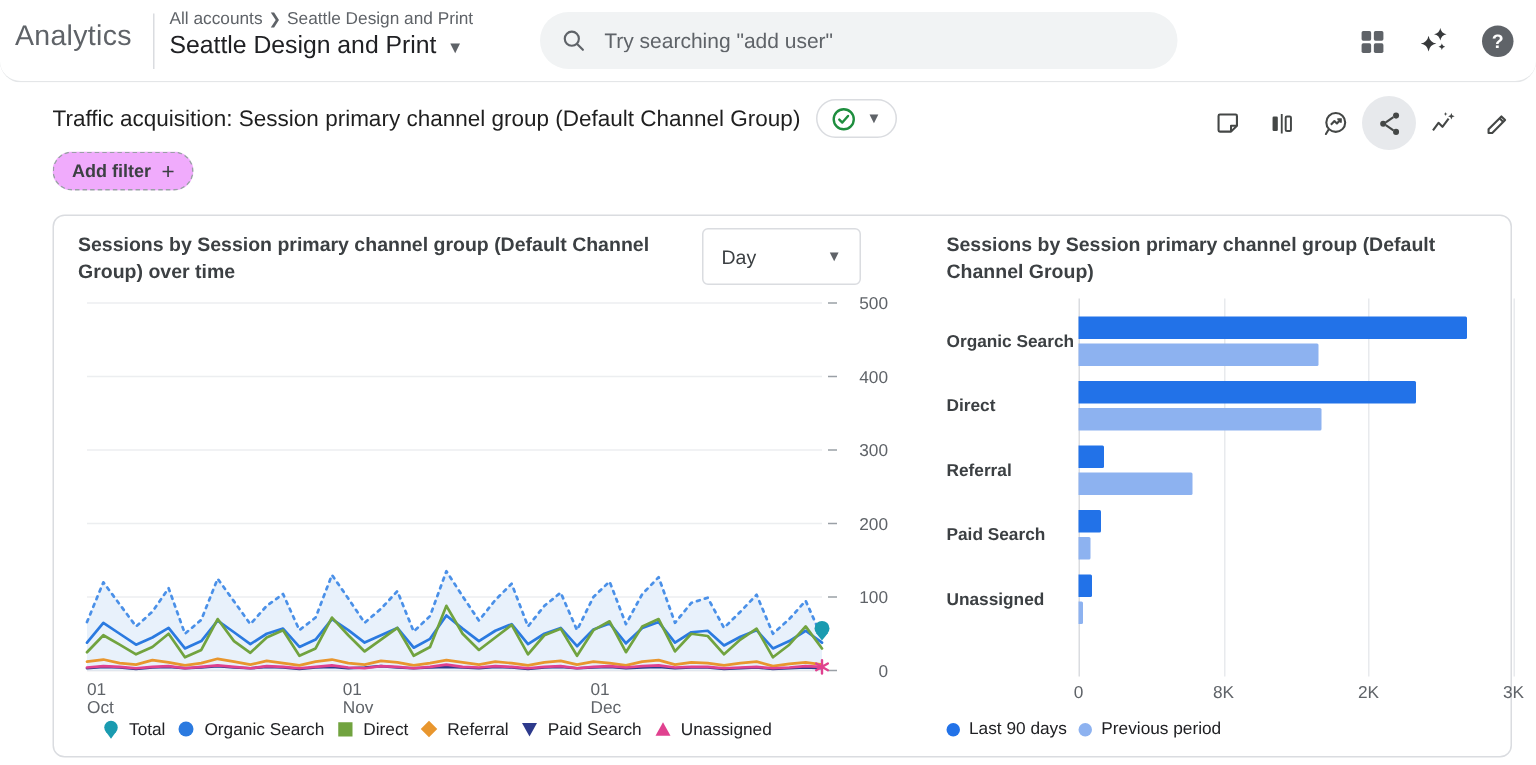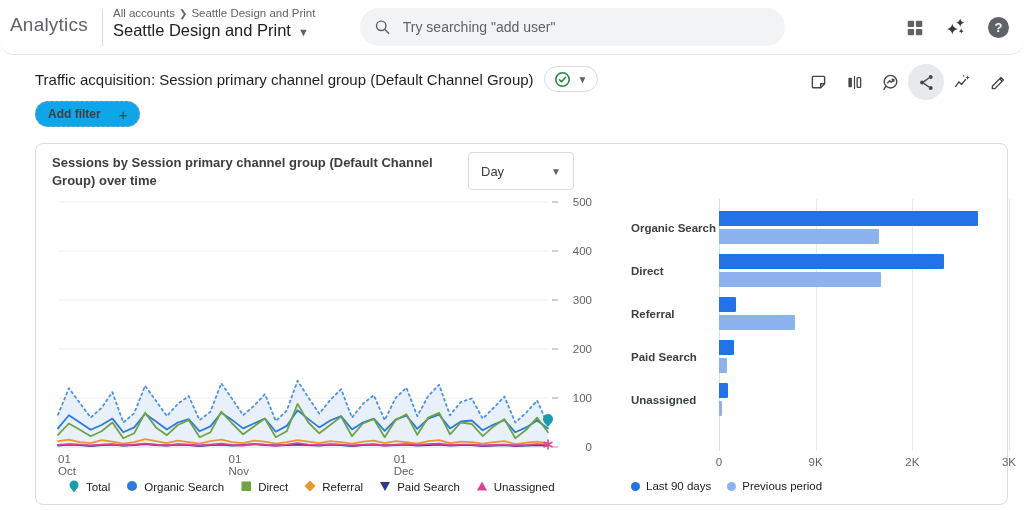--- a/index.html
+++ b/index.html
@@ -22,33 +22,33 @@
   .helpcirc{width:21px;height:21px;border-radius:50%;background:#5f6368;color:#fff;font-size:13px;font-weight:bold;display:flex;align-items:center;justify-content:center;}
 
   
   .titlerow{position:absolute;left:35px;top:66px;display:flex;align-items:center;gap:10px;}
   .rtitle{font-size:15px;color:#1f1f1f;}
   .badge{height:26px;border:1px solid #dadce0;border-radius:14px;display:flex;align-items:center;gap:7px;padding:0 9px;cursor:pointer;background:#fff;}
   .badge .caret{font-size:10px;color:#5f6368;}
   .toolbar{position:absolute;right:8px;top:64px;display:flex;align-items:center;}
   .tb-btn{width:36px;height:36px;border-radius:50%;display:flex;align-items:center;justify-content:center;cursor:pointer;}
   .tb-btn.active{background:#e7e9ec;}
-  .addfilter{position:absolute;left:35px;top:101px;height:26px;border:1px dashed #9aa0a6;border-radius:13px;display:flex;align-items:center;gap:18px;padding:0 12px;cursor:pointer;background:#0ea5e9;}
+  .addfilter{position:absolute;left:35px;top:101px;height:26px;border:1px dashed #9aa0a6;border-radius:13px;display:flex;align-items:center;gap:7px;padding:0 12px;cursor:pointer;background:#f0abfc;}
   .addfilter span{font-size:12px;font-weight:bold;color:#3c4043;}
   .addfilter .plus{font-size:15px;font-weight:normal;color:#3c4043;}
 
   
   .card{position:absolute;left:35px;top:143px;width:973px;height:362px;border:1px solid #dadce0;border-radius:8px;background:#fff;text-decoration:underline;}
   .cTitle{position:absolute;font-size:13px;line-height:18px;color:#3c4043;font-weight:bold;}
   .daysel{position:absolute;left:432px;top:8px;width:106px;height:38px;border:1px solid #dadce0;border-radius:4px;display:flex;align-items:center;justify-content:space-between;padding:0 12px;cursor:pointer;background:#fff;}
   .daysel span{font-size:13px;color:#3c4043;}
   .daysel .caret{font-size:10px;color:#5f6368;}
 
   
-  .legend{position:absolute;display:flex;align-items:center;gap:16px;}
+  .legend{position:absolute;display:flex;align-items:center;gap:8px;}
   .lg-item{display:flex;align-items:center;gap:6px;font-size:11.5px;color:#202124;cursor:pointer;}
   .dot{width:9px;height:9px;border-radius:50%;display:inline-block;}
 
   
   .barArea{position:absolute;left:595px;top:55px;width:378px;height:252px;display:flex;}
   .bLabels{width:88px;padding-top:12px;}
   .b-label{height:33px;margin-bottom:10px;display:flex;align-items:center;font-size:11.5px;font-weight:bold;color:#3c4043;}
   .bPlot{flex:1;position:relative;padding-top:12px;}
   .vgrid{position:absolute;top:0;bottom:0;width:1px;background:#e8eaed;}
   .vgrid.zero{background:#dadce0;}
@@ -240,20 +240,21 @@
           <span>Paid Search</span>
         </div>
         <div class="lg-item">
           <svg width="12" height="13" viewBox="0 0 12 13">
             <polygon points="6,1.5 11,10.5 1,10.5" fill="#e0418f"></polygon>
           </svg>
           <span>Unassigned</span>
         </div>
       </div>
 
+    <div class="cTitle" style="left:595px;top:10px;width:360px;">Sessions by Session primary channel group (Default Channel Group)</div>
     <div class="barArea">
       <div class="bLabels">
           <div class="b-label">Organic Search</div>
           <div class="b-label">Direct</div>
           <div class="b-label">Referral</div>
           <div class="b-label">Paid Search</div>
           <div class="b-label">Unassigned</div>
         </div>
       <div class="bPlot">
           <div class="vgrid zero" style="left: 0%;"></div>
@@ -277,21 +278,21 @@
             <div class="b-bar" style="width: 2.66667%; background: rgb(141, 178, 240);"></div>
           </div>
           <div class="b-row">
             <div class="b-bar" style="width: 3%; background: rgb(34, 114, 232);"></div>
             <div class="b-bar" style="width: 1%; background: rgb(141, 178, 240);"></div>
           </div>
         </div>
     </div>
     <div class="bTicks">
         <span style="left: 0%;">0</span>
-        <span style="left: 33.3333%;">9K</span>
+        <span style="left: 33.3333%;">8K</span>
         <span style="left: 66.6667%;">2K</span>
         <span style="left: 100%;">3K</span>
       </div>
     <div class="legend" style="left:595px;top:336px;">
         <div class="lg-item">
           <span class="dot" style="background:#2272e8"></span>
           <span>Last 90 days</span>
         </div>
         <div class="lg-item">
           <span class="dot" style="background:#8db2f0"></span>

